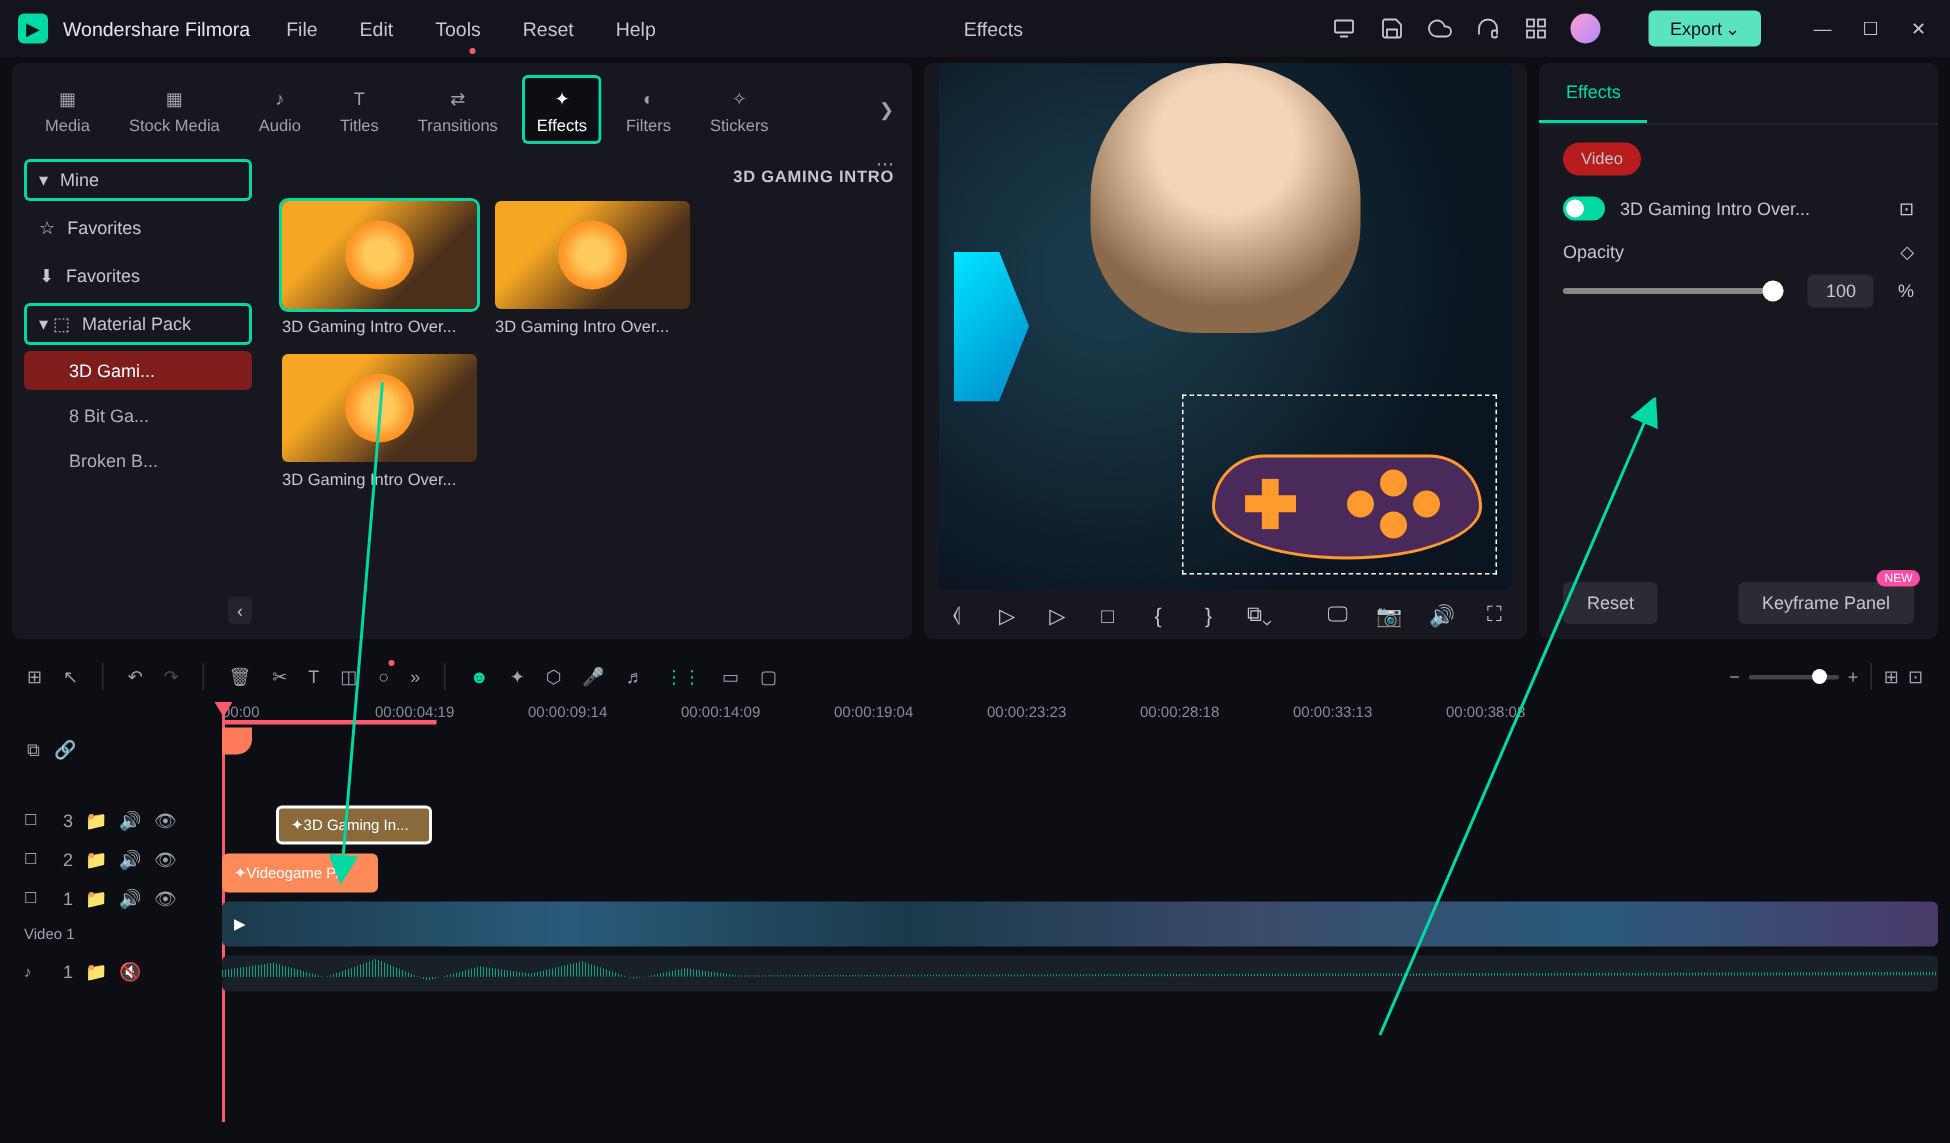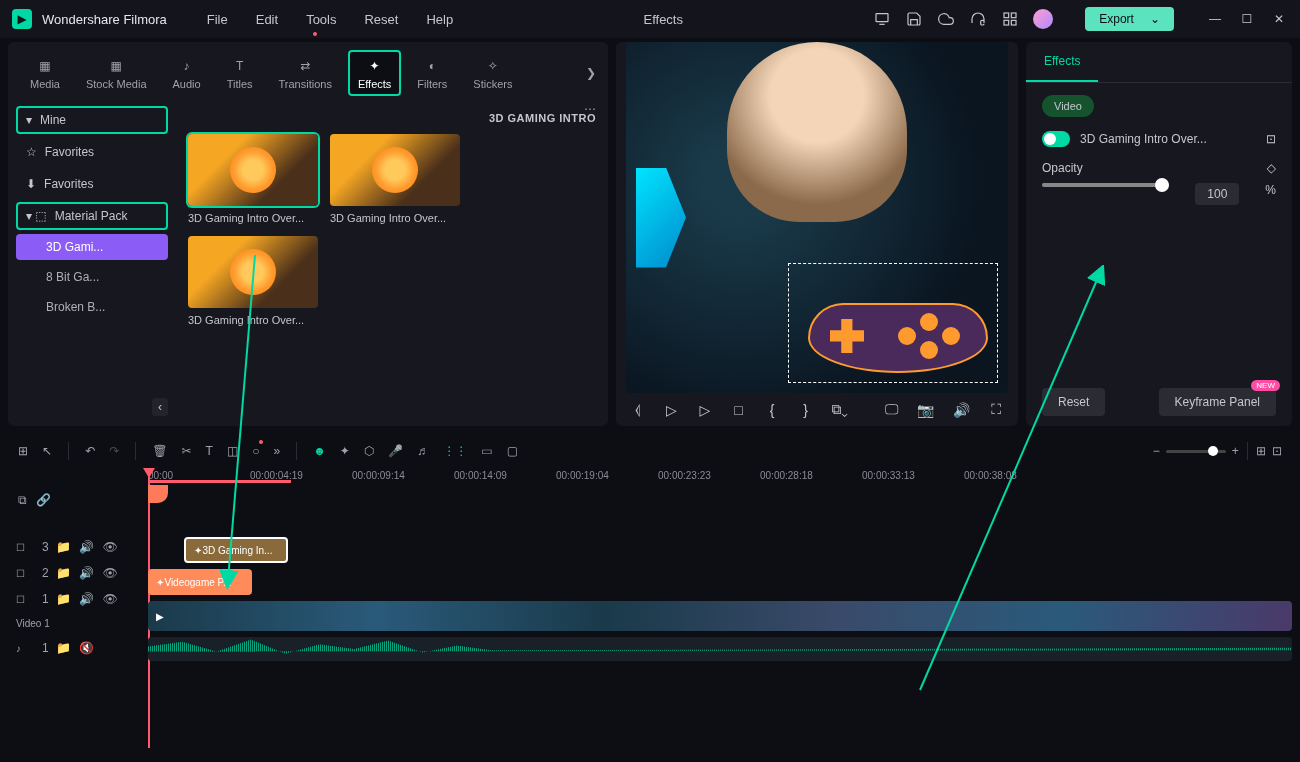--- a/index.html
+++ b/index.html
@@ -1,46 +1,46 @@
 <!DOCTYPE html>
 <html><head>
 <meta charset="utf-8">
 <style>
 * { margin: 0; padding: 0; box-sizing: border-box; font-family: -apple-system, BlinkMacSystemFont, "Segoe UI", sans-serif; }
 body { background: #0d0e14; color: #c5c7cc; width: 1300px; height: 762px; overflow: hidden; font-size: 12px; }
 
 .titlebar { height: 38px; background: #14151c; display: flex; align-items: center; padding: 0 12px; }
 .titlebar .logo { width: 20px; height: 20px; background: #00d9a3; border-radius: 4px; margin-right: 10px; display:flex;align-items:center;justify-content:center; color:#14151c; }
-.titlebar .app-name { font-size: 13px; color: #e5e7ec; margin-right: 40px; }
+.titlebar .app-name { font-size: 13px; color: #e5e7ec; margin-right: 24px; }
 .titlebar .menu { display: flex; gap: 28px; color:#c5c7cc; }
 .titlebar .menu span { cursor: pointer; font-size: 13px; }
 .titlebar .doc-title { flex: 1; text-align: center; color: #c5c7cc; font-size:13px; }
 .titlebar .winctrl { display: flex; gap: 14px; align-items: center; }
 .titlebar .iconbtn { width: 18px; height: 18px; display:flex;align-items:center;justify-content:center; color:#c5c7cc; cursor:pointer; }
-.titlebar .export { background: #5be3c0; color: #0d0e14; padding: 5px 14px; border-radius: 4px; margin: 0 18px; cursor:pointer; font-size:12px; display:flex; align-items:center; gap:16px;}
+.titlebar .export { background: #5be3c0; color: #0d0e14; padding: 5px 14px; border-radius: 4px; margin: 0 18px; cursor:pointer; font-size:12px; display:flex; align-items:center; gap:2px;}
 .titlebar .avatar { width:20px;height:20px;border-radius:50%;background:linear-gradient(135deg,#ff9ed2,#b089ff);}
 
 .mainrow { display:flex; height: 392px; }
 .panel-left { width: 600px; background:#16171f; display:flex; flex-direction:column; border-radius:6px; margin:4px 0 4px 8px;}
 .panel-preview { width: 402px; background:#16171f; margin:4px 0 4px 8px; border-radius:6px; display:flex; flex-direction:column;}
 .panel-right { flex:1; background:#16171f; margin:4px 8px 4px 8px; border-radius:6px; display:flex; flex-direction:column;}
 
 .tabs-row { display:flex; align-items:center; padding: 8px 12px 0 12px; gap:6px;}
 .tab { display:flex; flex-direction:column; align-items:center; gap:2px; padding:6px 10px; cursor:pointer; color:#9fa2aa; border-radius:4px;}
 .tab.active { background:#0d0e14; box-shadow: inset 0 0 0 2px #00d9a3; color:#fff; }
 .tab .ticon { width:20px;height:20px; display:flex;align-items:center;justify-content:center; }
 .tab .label { font-size:11px; }
 .tab .dot { width:4px;height:4px;border-radius:50%;background:#ff5a6e;position:absolute;margin-left:20px;margin-top:-24px; }
 
 .left-body { flex:1; display:flex; overflow:hidden; }
 .sidebar { width: 168px; padding:10px 8px; display:flex; flex-direction:column; gap:4px;}
 .sb-item { display:flex; align-items:center; gap:8px; padding:7px 10px; border-radius:4px; cursor:pointer; font-size:12px; color:#c5c7cc;}
 .sb-item.highlight { box-shadow: inset 0 0 0 2px #00d9a3; }
 .sb-sub { padding-left:30px; font-size:12px; color:#aeb0b7; cursor:pointer; padding-top:6px; padding-bottom:6px;}
-.sb-sub.sel { color:#fff; background:#8b5cf6; border-radius:4px; padding-left:30px;}
+.sb-sub.sel { color:#fff; background:#7f1d1d; border-radius:4px; padding-left:30px;}
 .sidebar .collapse { align-self:flex-end; background:#22232b; padding:2px 6px; border-radius:3px; margin-top:auto; cursor:pointer;}
 
 .grid-area { flex:1; padding:8px 12px; overflow:auto;}
 .grid-title { font-size:11px; letter-spacing:0.5px; color:#c5c7cc; margin:8px 0 10px 0; font-weight:bold;text-align:right;}
 .thumbs { display:flex; flex-wrap:wrap; gap:12px;}
 .thumb { width:130px; cursor:pointer;}
 .thumb .img { width:130px; height:72px; background:linear-gradient(135deg,#f5a623 30%,#4a2f1a 70%); border-radius:4px; position:relative; overflow:hidden;}
 .thumb.sel .img { box-shadow: 0 0 0 2px #00d9a3; }
 .thumb .img::before { content:''; position:absolute; top:50%; left:50%; width:46px;height:46px;border-radius:50%;background:radial-gradient(circle,#ffca5b 30%,#ff9b2e 60%,#ff7a00 100%); transform:translate(-50%,-50%);}
 .thumb .cap { font-size:11px; color:#c5c7cc; margin-top:6px; white-space:nowrap; overflow:hidden; text-overflow:ellipsis;}
@@ -62,26 +62,26 @@
 .prog .bar { flex:1; height:4px; background:#2a2b33; border-radius:2px; position:relative;}
 .prog .bar .knob { position:absolute; left:0; top:-4px; width:12px; height:12px; border-radius:50%; background:#fff;}
 .prog .time { background:#2a2b33; padding:4px 10px; border-radius:4px; font-size:11px; color:#fff;}
 .pbtns { display:flex; align-items:center; gap:18px; color:#c5c7cc;}
 .pbtn { cursor:pointer; font-size:14px; width:18px; text-align:center;}
 
 .right-tabs { display:flex; border-bottom:1px solid #2a2b33;}
 .right-tab { padding:12px 18px; color:#9fa2aa; cursor:pointer;}
 .right-tab.active { color:#00d9a3; border-bottom:2px solid #00d9a3;}
 .right-body { padding:12px 16px; flex:1;}
-.pill { background:#14532d; padding:5px 12px; border-radius:12px; display:inline-block; font-size:11px; color:#c5c7cc;}
+.pill { background:#b91c1c; padding:5px 12px; border-radius:12px; display:inline-block; font-size:11px; color:#c5c7cc;}
 .toggle-row { display:flex; align-items:center; gap:10px; margin:14px 0;}
 .toggle { width:28px; height:16px; background:#00d9a3; border-radius:8px; position:relative; cursor:pointer;}
 .toggle::after { content:''; position:absolute; left:2px; top:2px; width:12px; height:12px; background:#fff; border-radius:50%;}
 .prop-row { display:flex; align-items:center; justify-content:space-between; margin:14px 0 8px 0;}
-.slider-row { display:flex; gap:26px; margin-bottom:10px;}
+.slider-row { display:flex; align-items:center; gap:16px; margin-bottom:10px;}
 .slider { flex:1; height:4px; background:#444; border-radius:2px; position:relative;}
 .slider .fill { position:absolute; left:0; top:0; height:100%; width:100%; background:#888; border-radius:2px;}
 .slider .knob { position:absolute; right:0; top:-5px; width:14px; height:14px; border-radius:50%; background:#fff;}
 .valbox { background:#2a2b33; padding:4px 10px; border-radius:4px; min-width:44px; text-align:center;}
 .right-foot { display:flex; justify-content:space-between; padding:10px 16px; align-items:center;}
 .btn { background:#2a2b33; padding:7px 16px; border-radius:4px; cursor:pointer; color:#c5c7cc;}
 .btn-kf { background:#2a2b33; position:relative;}
 .badge-new { position:absolute; top:-8px; right:-4px; background:#ff4da6; color:#fff; font-size:8px; padding:1px 5px; border-radius:6px;}
 
 .timeline { height: 322px; background:#0d0e14; padding:4px 8px; display:flex; flex-direction:column;}

